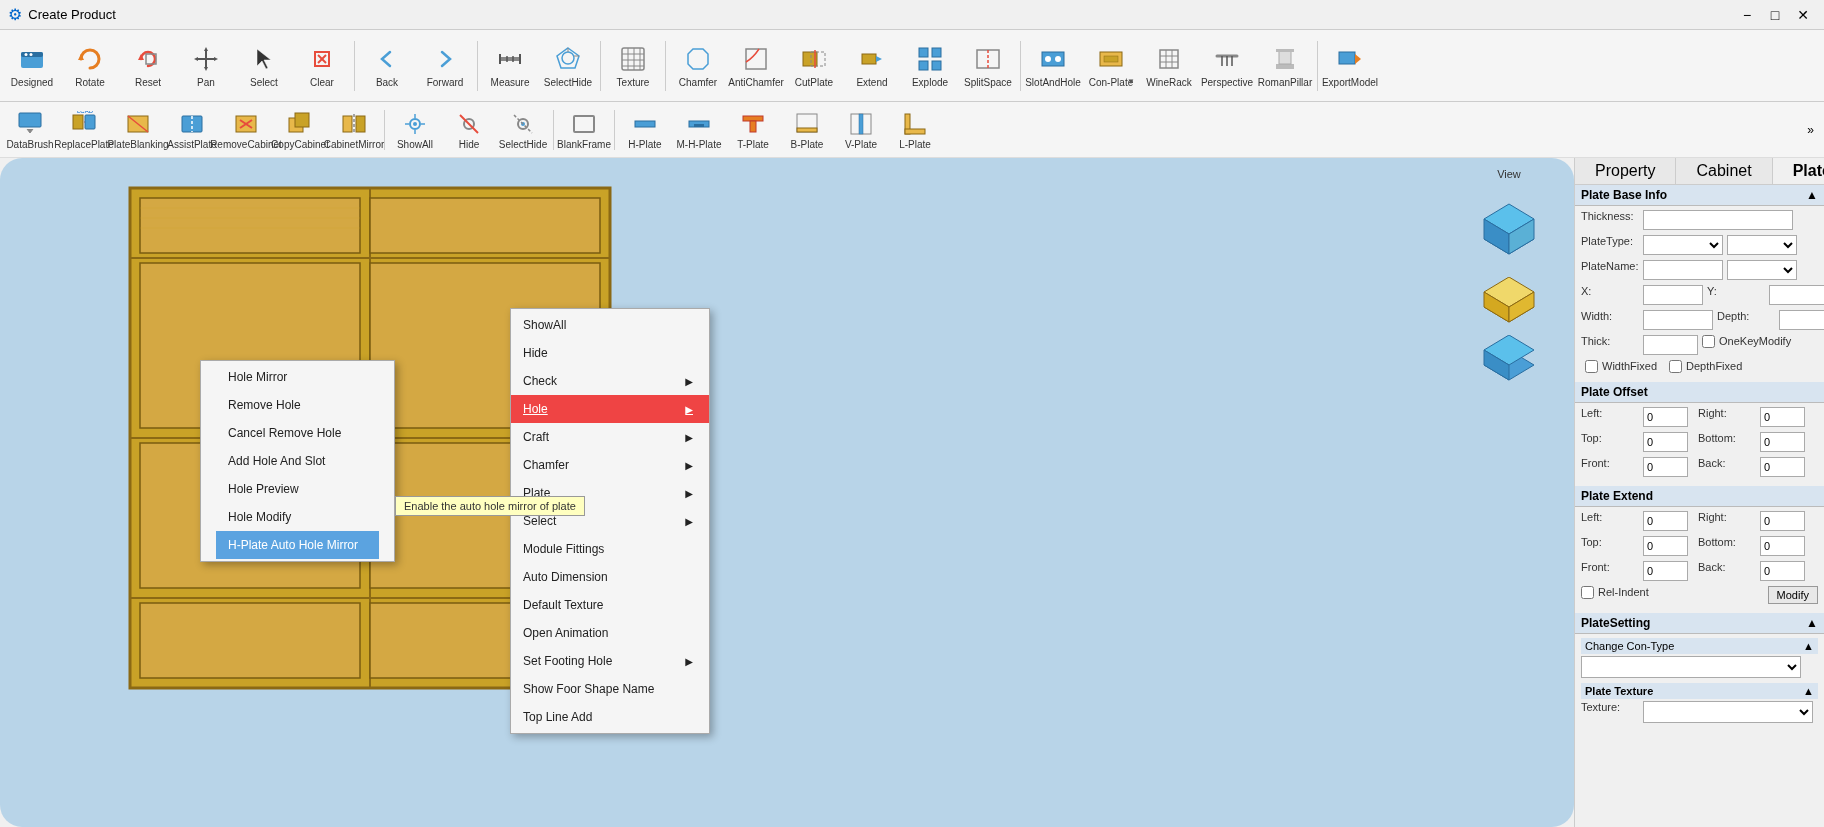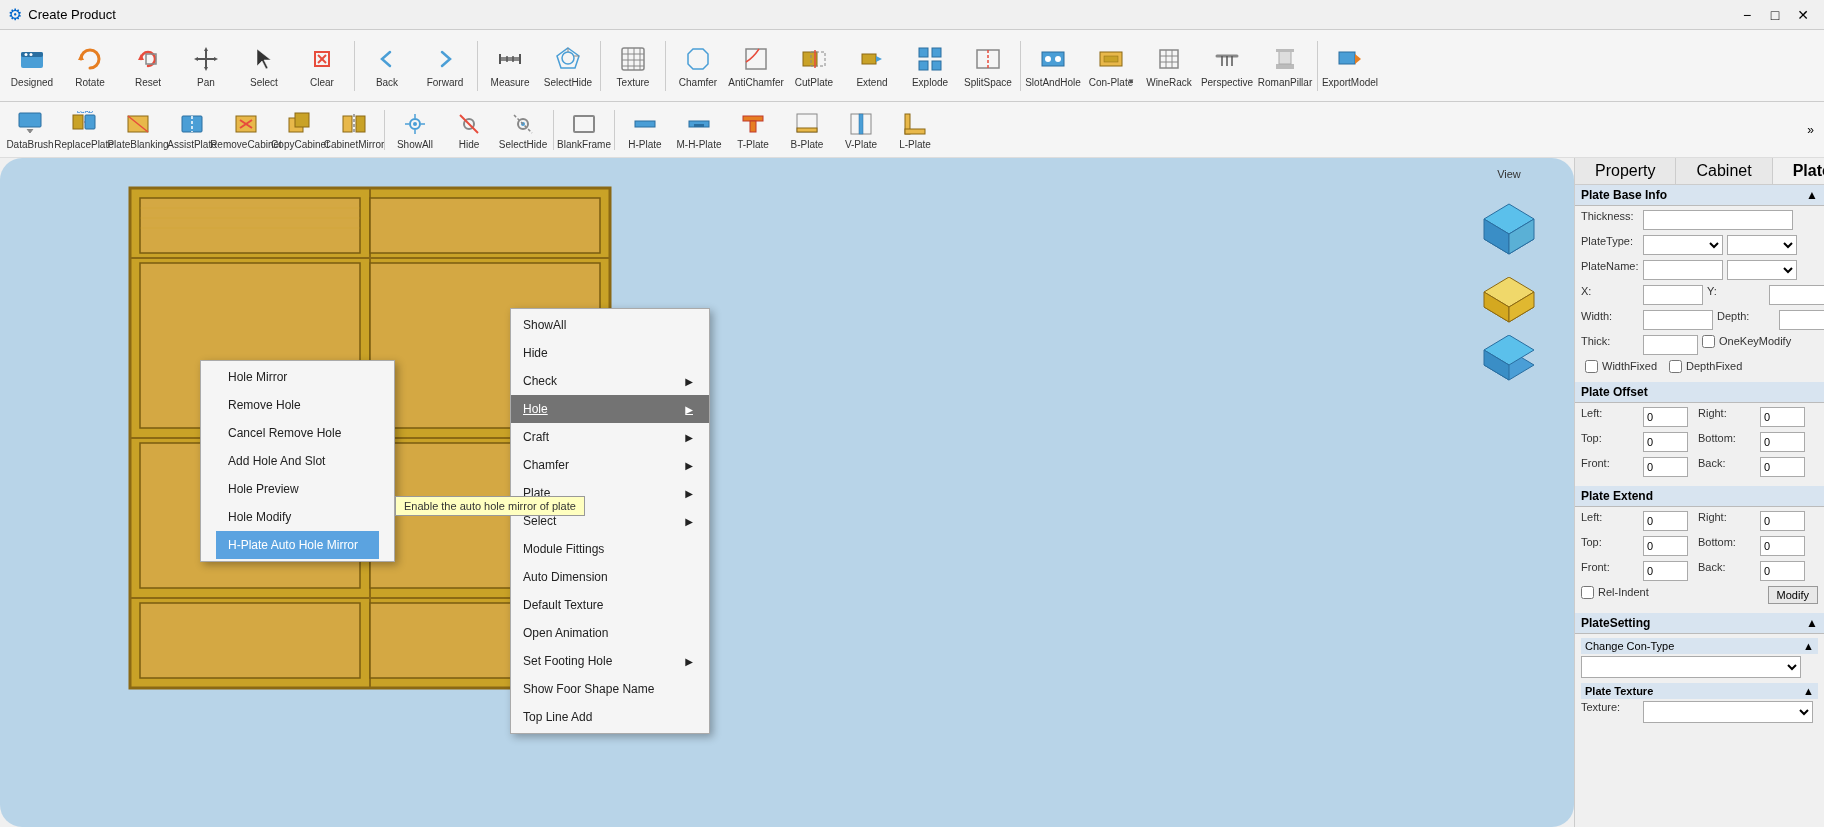--- a/index.html
+++ b/index.html
@@ -123,21 +123,21 @@
     .menu-item {
       height: 28px;
       display: flex;
       align-items: center;
       justify-content: space-between;
       padding: 0 16px 0 12px;
       cursor: pointer;
       color: #222;
       font-size: 12px;
     }
-    .menu-item.active { background: #737373; color: white; text-decoration: underline; }
+    .menu-item.active { background: #ef4444; color: white; text-decoration: underline; }
     .menu-item .arrow { font-size: 10px; }
 
     
     .submenu {
       position: absolute;
       left: 200px;
       top: 202px;
       background: #f5f5f5;
       border: 1px solid #aaa;
       box-shadow: 3px 3px 8px rgba(0,0,0,0.3);

